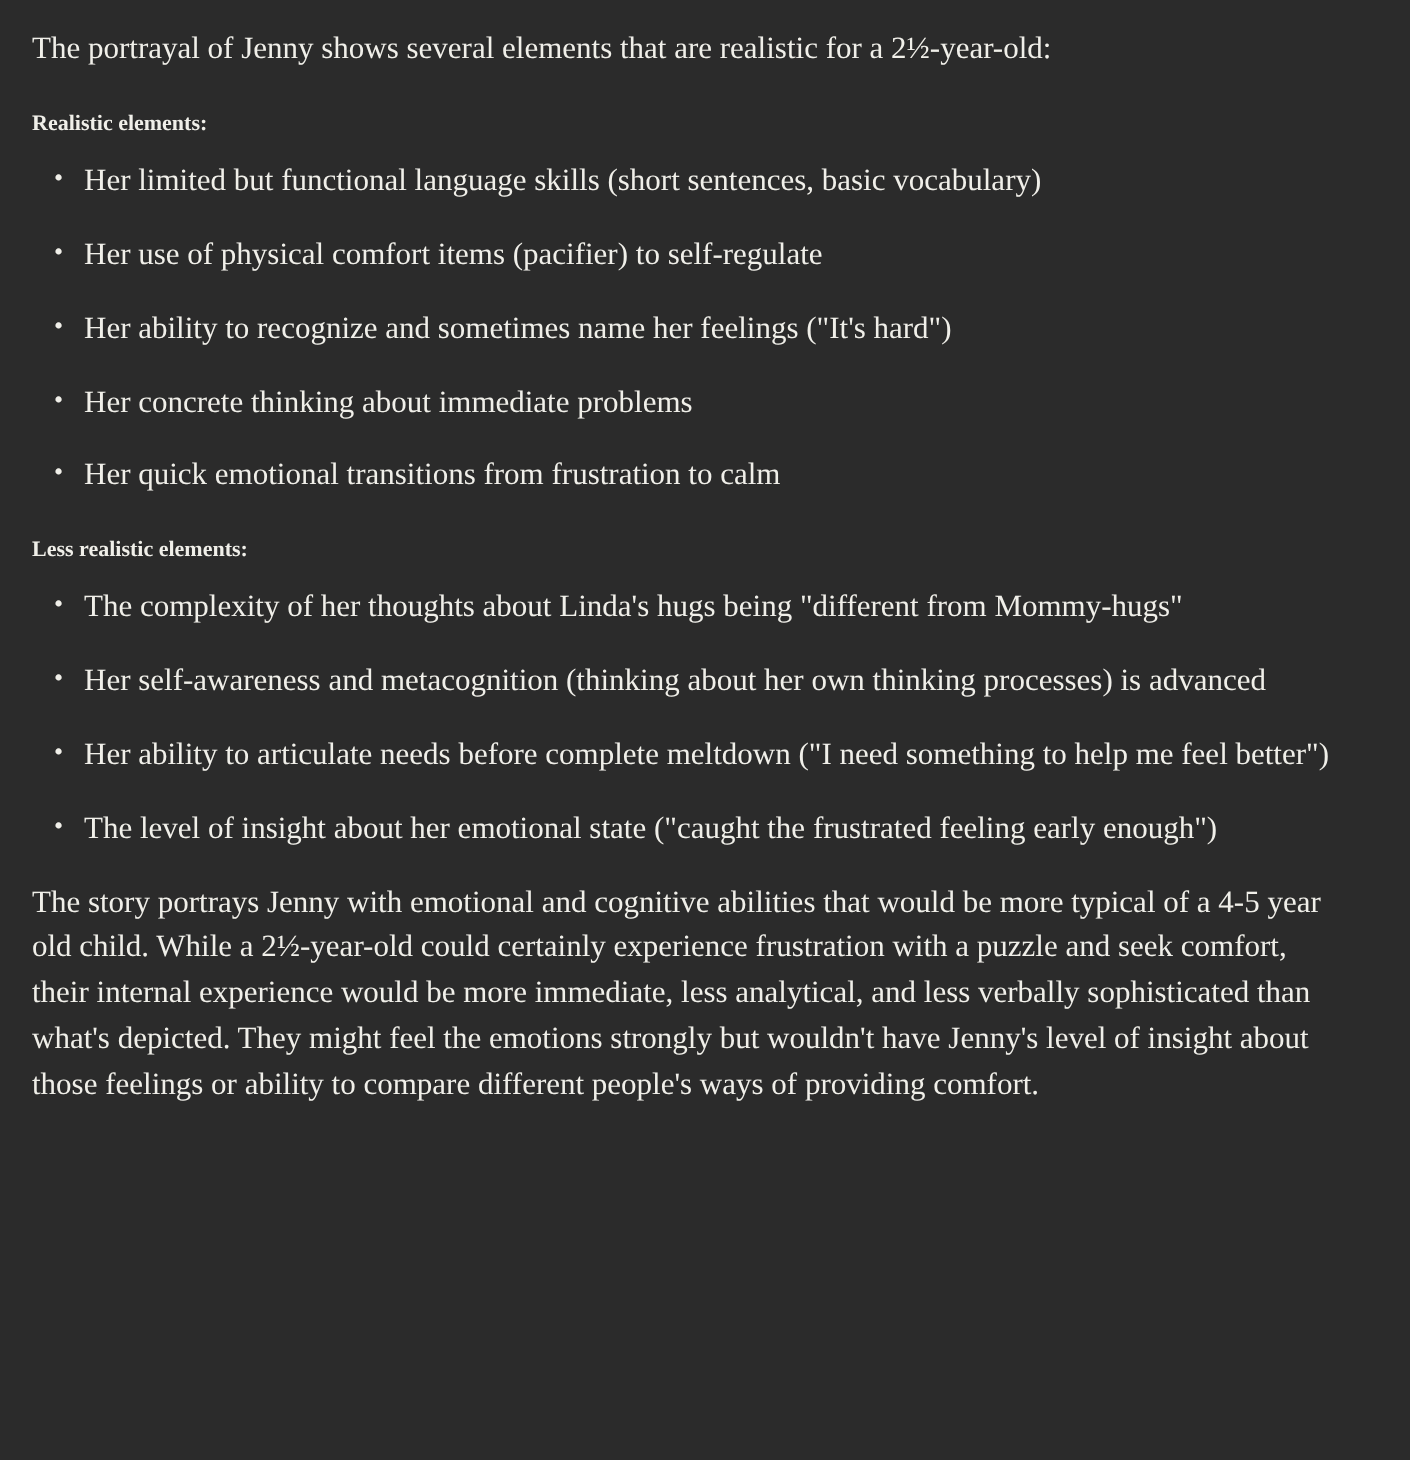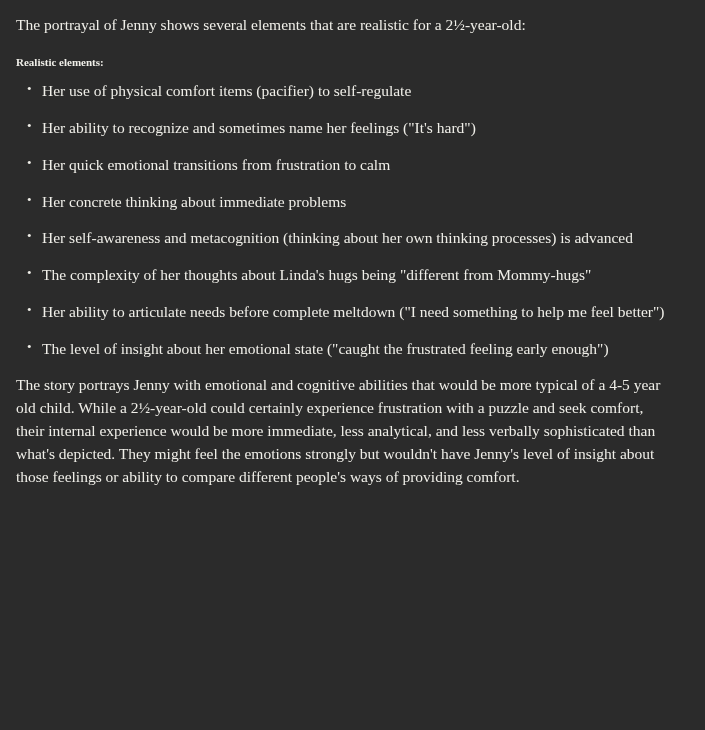--- a/index.html
+++ b/index.html
@@ -56,28 +56,30 @@
 </style>
 </head>
 <body>
 
 <div class="doc">
 
   <p class="para">The portrayal of Jenny shows several elements that are realistic for a 2½-year-old:</p>
 
   <h3 class="section-heading">Realistic elements:</h3>
   <ul class="bullet-list">
+    <li>Her limited but functional language skills (short sentences, basic vocabulary)</li>
     <li>Her use of physical comfort items (pacifier) to self-regulate</li>
     <li>Her ability to recognize and sometimes name her feelings ("It's hard")</li>
+    <li>Her concrete thinking about immediate problems</li>
     <li>Her quick emotional transitions from frustration to calm</li>
-    <li>Her concrete thinking about immediate problems</li>
   </ul>
 
+  <h3 class="section-heading">Less realistic elements:</h3>
   <ul class="bullet-list">
+    <li>The complexity of her thoughts about Linda's hugs being "different from Mommy-hugs"</li>
     <li>Her self-awareness and metacognition (thinking about her own thinking processes) is advanced</li>
-    <li>The complexity of her thoughts about Linda's hugs being "different from Mommy-hugs"</li>
     <li>Her ability to articulate needs before complete meltdown ("I need something to help me feel better")</li>
     <li>The level of insight about her emotional state ("caught the frustrated feeling early enough")</li>
   </ul>
 
   <p class="para closing">The story portrays Jenny with emotional and cognitive abilities that would be more typical of a 4-5 year old child. While a 2½-year-old could certainly experience frustration with a puzzle and seek comfort, their internal experience would be more immediate, less analytical, and less verbally sophisticated than what's depicted. They might feel the emotions strongly but wouldn't have Jenny's level of insight about those feelings or ability to compare different people's ways of providing comfort.</p>
 
 </div>
 
 </body></html>

